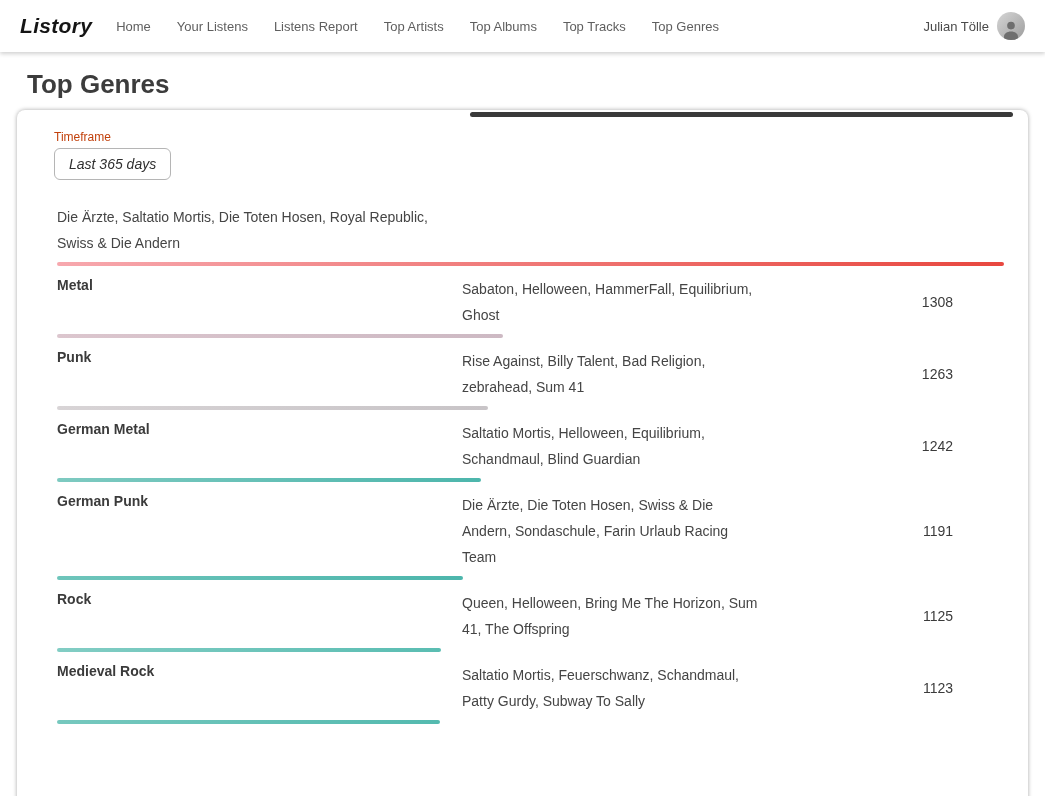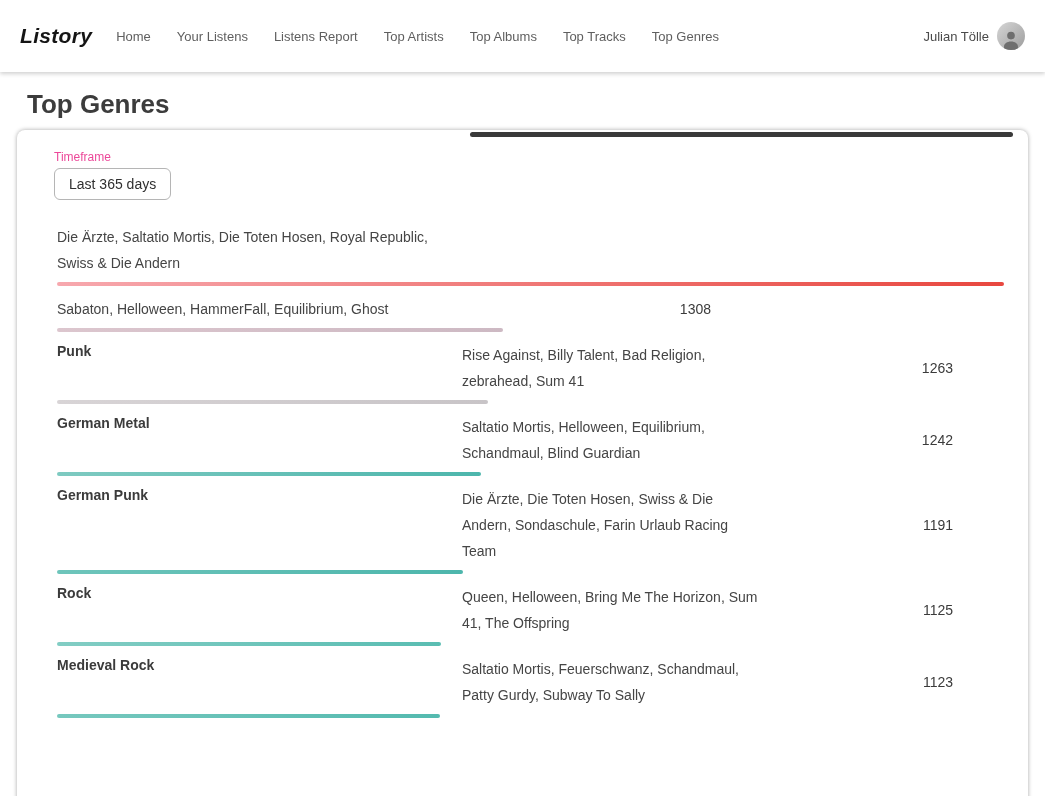--- a/index.html
+++ b/index.html
@@ -5,21 +5,21 @@
   * { box-sizing: border-box; margin: 0; padding: 0; }
   html, body { width: 1045px; height: 796px; overflow: hidden; }
   body {
     font-family: "Liberation Sans", sans-serif;
     background: #ffffff;
     color: #3a3a3a;
   }
 
   
   .navbar {
-    height: 72px;
+    height: 52px;
     display: flex;
     align-items: center;
     padding: 0 20px;
     background: #ffffff;
     box-shadow: 0 2px 4px rgba(0,0,0,0.18);
     position: relative;
     z-index: 5;
   }
   .logo {
     font-size: 21px;
@@ -73,34 +73,35 @@
     left: 453px;
     width: 543px;
     height: 5px;
     border-radius: 3px;
     background: #3a3a3a;
     cursor: pointer;
   }
 
   .timeframe-label {
     font-size: 12px;
-    color: #ec4899;
+    color: #c2410c;
     margin: 4px 0 4px 17px;
   }
   .timeframe-select {
     display: inline-block;
     margin-left: 17px;
     padding: 7px 14px;
     font-size: 14px;
     color: #2f2f2f;
     background: #fff;
     border: 1px solid #b5b5b5;
     border-radius: 6px;
     cursor: pointer;
     font-family: "Liberation Sans", sans-serif;
+    font-style: italic;
   }
 
   
   .genres-table { margin-top: 14px; }
   .row {
     display: grid;
     grid-template-columns: 405px 300px 1fr;
     padding: 10px 0 0 20px;
     align-items: start;
   }
@@ -168,20 +169,21 @@
   <div class="row">
     <div class="artists">Die Ärzte, Saltatio Mortis, Die Toten Hosen, Royal Republic, Swiss &amp; Die Andern</div>
     <div class="bar-track">
       <div class="bar" style="width: 100%; background: linear-gradient(90deg, rgb(247, 168, 174), rgb(232, 71, 63));"></div>
     </div>
   </div>
 
 
 
   <div class="row">
+    <div class="genre-name">Metal</div>
     <div class="artists">Sabaton, Helloween, HammerFall, Equilibrium, Ghost</div>
     <div class="value-cell">1308</div>
     <div class="bar-track">
       <div class="bar" style="width: 47.1012%; background: linear-gradient(90deg, rgb(220, 198, 206), rgb(205, 185, 195));"></div>
     </div>
   </div>
 
   <div class="row">
     <div class="genre-name">Punk</div>
     <div class="artists">Rise Against, Billy Talent, Bad Religion, zebrahead, Sum 41</div>

